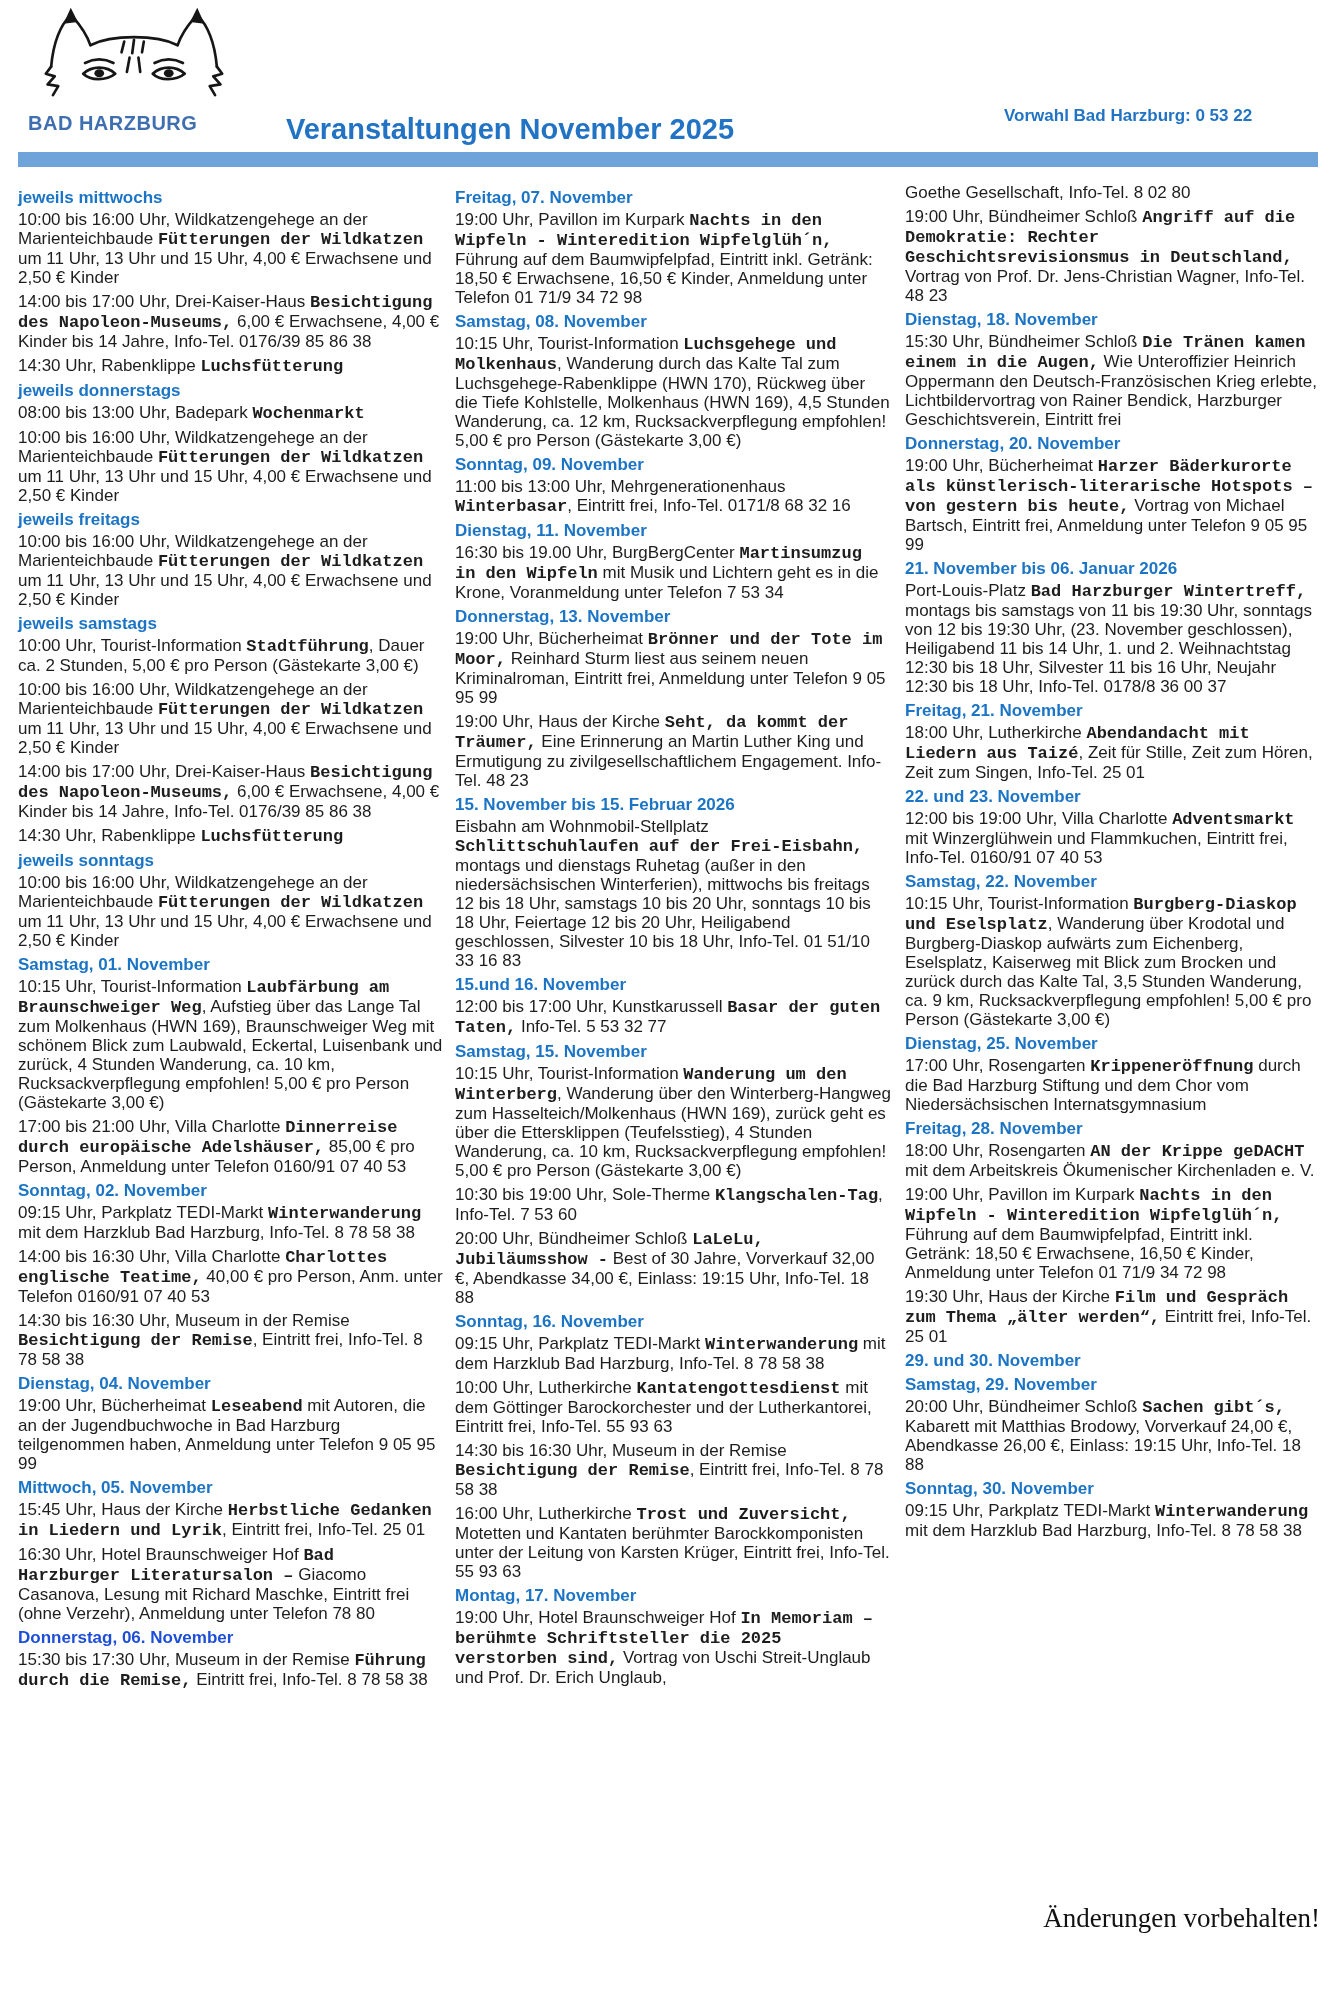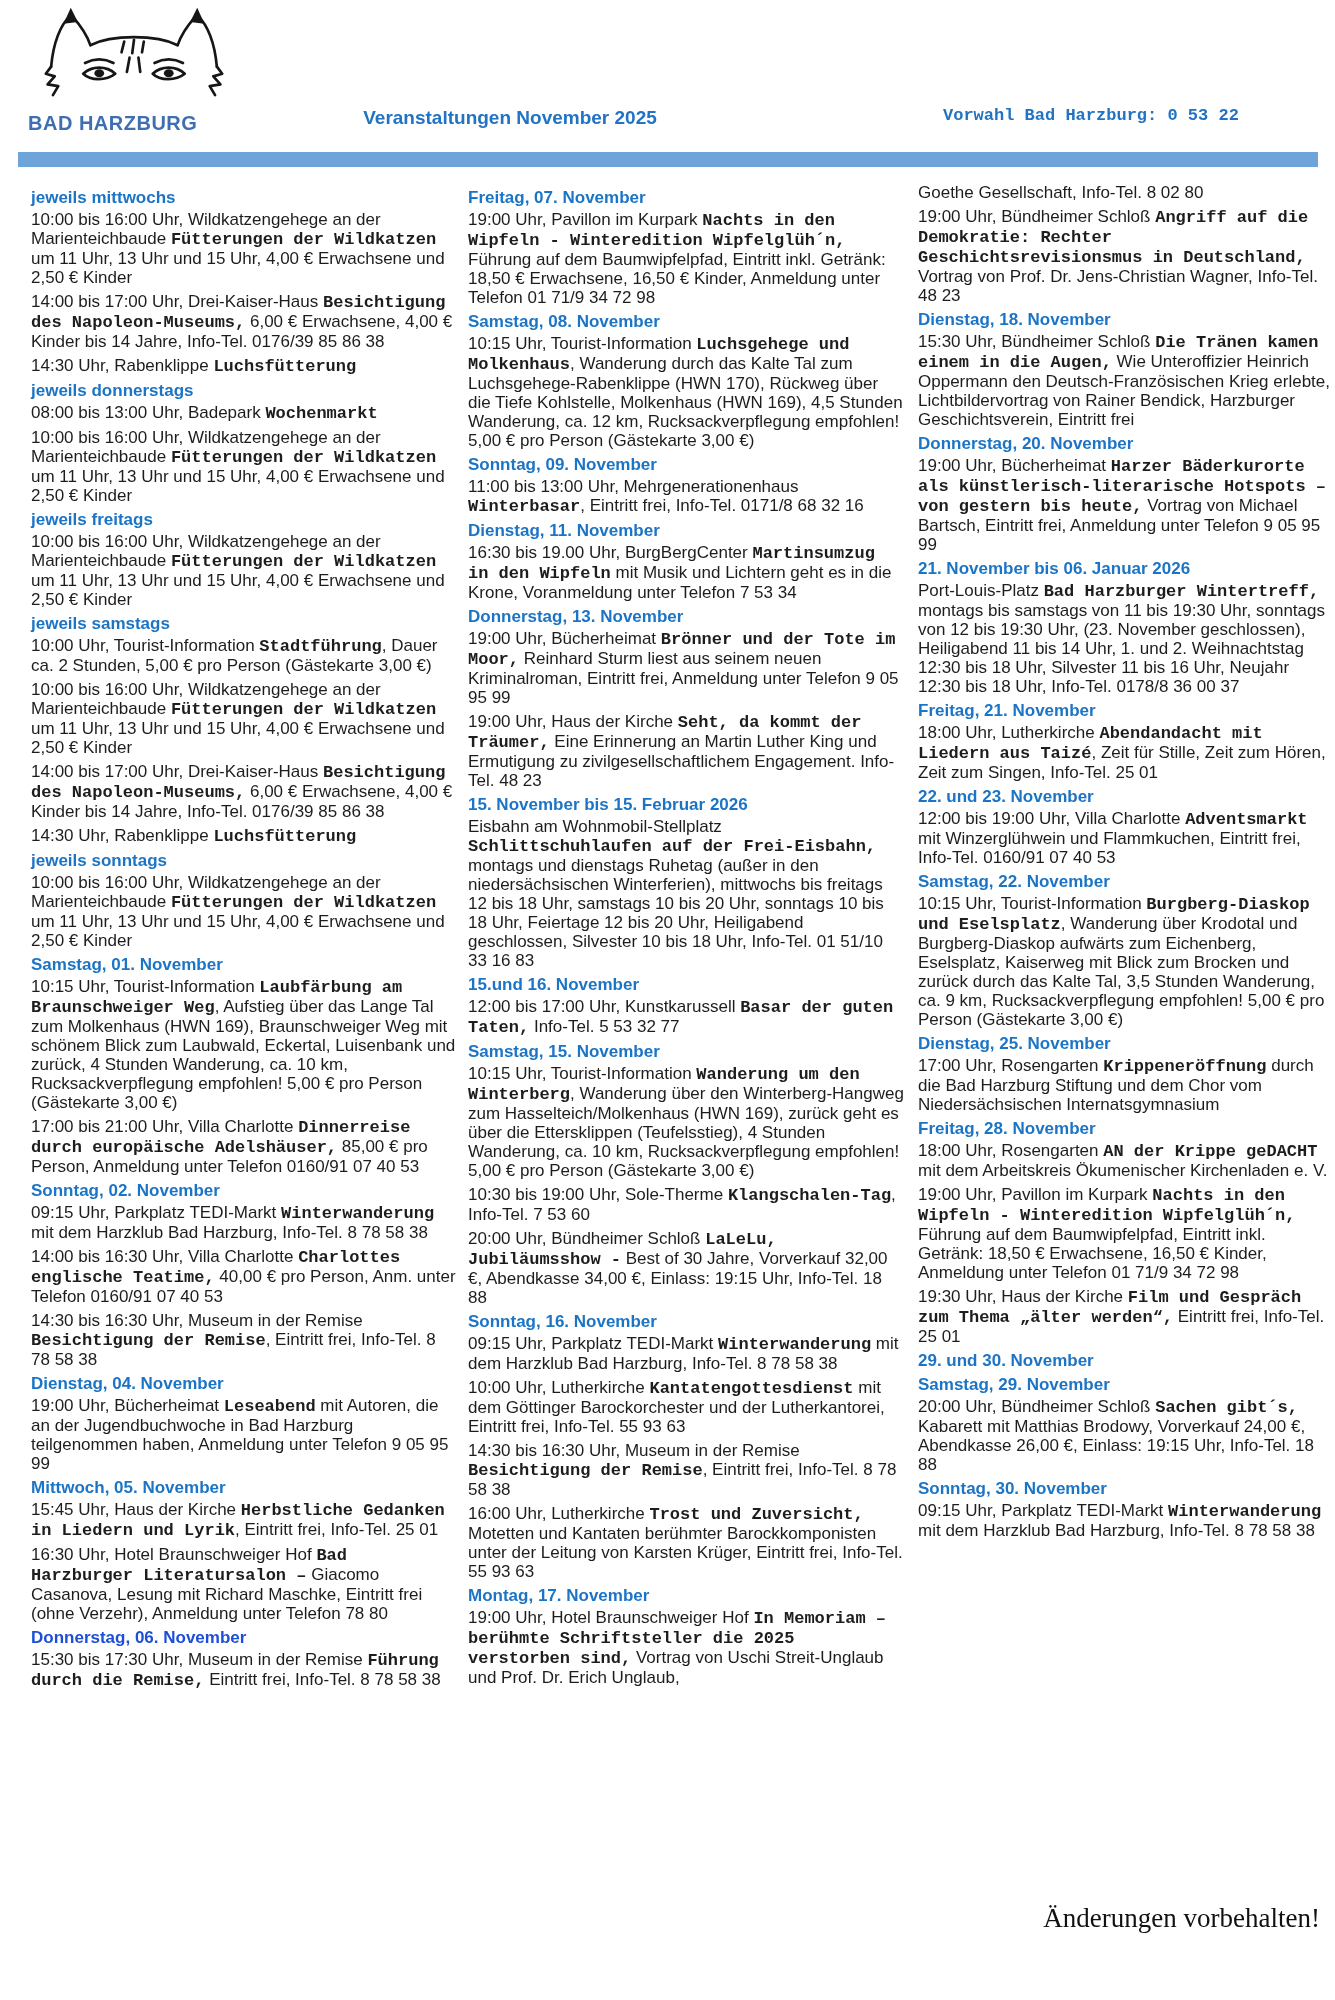--- a/index.html
+++ b/index.html
@@ -2,24 +2,24 @@
 <html lang="de"><head>
 <meta charset="utf-8">
 <style>
   html,body{margin:0;padding:0;background:#ffffff;}
   body{width:1335px;height:2000px;position:relative;overflow:hidden;
        font-family:"Liberation Sans",sans-serif;color:#1d1d1d;}
   .logo{position:absolute;left:28px;top:6px;width:218px;}
   .logo svg{display:block;}
   .logo-text{font-weight:bold;font-size:20px;color:#3f6fb0;letter-spacing:.5px;margin-top:8px;}
   .page-title{position:absolute;top:94px;left:285px;width:450px;text-align:center;
-      font-size:19px;font-weight:bold;color:#2273c4;}
-  .phone-note{position:absolute;top:106px;left:943px;font-size:17px;font-weight:bold;color:#2273c4;font-family:Liberation Mono, monospace;}
+      font-size:29px;font-weight:bold;color:#2273c4;}
+  .phone-note{position:absolute;top:106px;left:1004px;font-size:17px;font-weight:bold;color:#2273c4;}
   .divider-bar{position:absolute;top:152px;left:18px;width:1300px;height:15px;background:#6fa4da;}
-  .columns{position:absolute;top:183px;left:31px;width:1300px;display:flex;justify-content:center;}
+  .columns{position:absolute;top:183px;left:18px;width:1300px;display:flex;justify-content:center;}
   .col{font-size:17px;line-height:19px;}
   .col1{width:425px;margin-right:12px;}
   .col2{width:437px;margin-right:13px;}
   .col3{width:413px;}
   .heading{color:#1b74c5;font-weight:bold;margin:5px 0 3px;}
   .heading.black{color:#1d4ed8;}
   .event{margin:0 0 5px;}
   .event b{font-weight:bold;font-family:Liberation Mono, monospace;}
   .footer-note{position:absolute;top:1903px;left:1005px;width:315px;text-align:right;
       font-family:"Liberation Serif",serif;font-size:27px;color:#111;}

